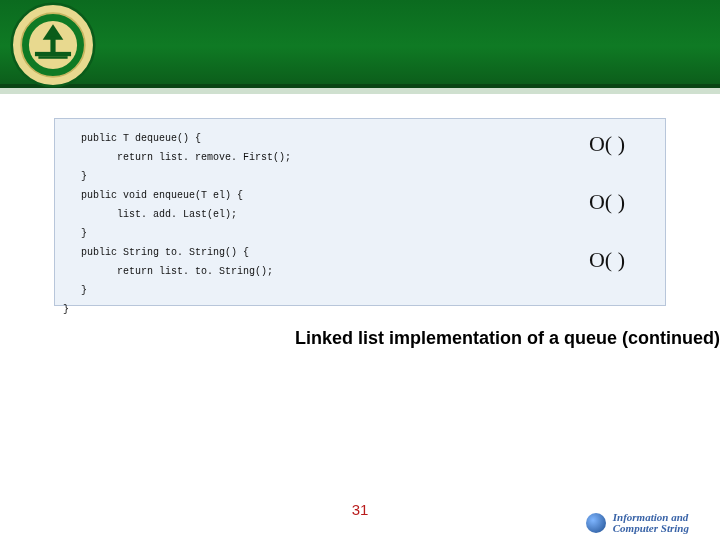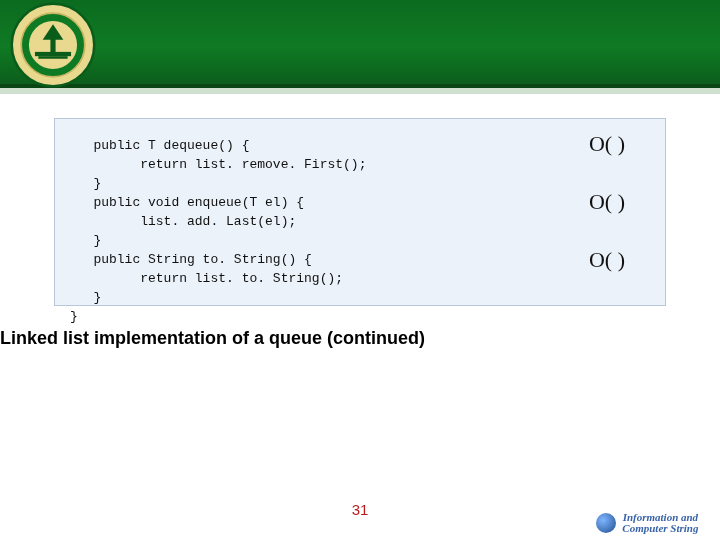--- a/index.html
+++ b/index.html
@@ -1,25 +1,25 @@
 <!DOCTYPE html>
 <html><head>
 <meta charset="utf-8">
 <style>
   html,body{margin:0;padding:0;width:720px;height:540px;font-family:Arial,Helvetica,sans-serif;background:#fff;overflow:hidden}
   .header{position:relative;height:84px;background:linear-gradient(to bottom,#0b6b1f 0%,#0f7a24 55%,#0c5e1b 100%);border-bottom:4px solid #0a4514}
   .header::after{content:"";position:absolute;left:0;right:0;bottom:-10px;height:6px;background:#cfe0cf}
   .logo{position:absolute;left:10px;top:2px;width:86px;height:86px}
   .title{position:absolute;left:118px;top:14px;font-size:40px;color:#0a0a0a;font-family:"Times New Roman",serif}
   .codebox{position:absolute;left:54px;top:118px;width:612px;height:188px;background:#ecf2f9;border:1px solid #b8c6da;padding:10px 8px 0 8px;box-sizing:border-box}
-  .codebox pre{margin:7px;font-family:"Courier New",monospace;font-size:13px;line-height:19px;color:#111;white-space:pre}
+  .codebox pre{margin:0;font-family:"Courier New",monospace;font-size:10px;line-height:19px;color:#111;white-space:pre}
   .bigO{position:absolute;font-family:"Times New Roman",serif;font-size:22px;color:#111}
-  .caption{position:absolute;left:0;right:0;top:328px;text-align:left;font-size:18px;font-weight:bold;color:#000}
+  .caption{position:absolute;left:0;right:0;top:328px;text-align:right;font-size:18px;font-weight:bold;color:#000}
   .pagenum{position:absolute;left:0;right:0;bottom:22px;text-align:center;font-size:15px;color:#b91c1c}
-  .footer-logo{position:absolute;right:12px;bottom:6px;width:122px;font-size:10px;color:#3a64a8;text-align:center;line-height:11px}
+  .footer-logo{position:absolute;right:12px;bottom:6px;width:122px;font-size:10px;color:#3a64a8;text-align:left;line-height:11px}
   .footer-logo .dot{display:inline-block;width:20px;height:20px;border-radius:50%;background:radial-gradient(circle at 35% 35%,#7fb6ff,#1e4d8f);vertical-align:middle;margin-right:4px}
   .footer-logo .txt{display:inline-block;vertical-align:middle;font-style:italic;font-family:"Times New Roman",serif;font-size:11px;font-weight:bold}
 </style>
 </head>
 <body>
 
 <div class="header">
   <svg class="logo" viewBox="0 0 100 100">
     <circle cx="50" cy="50" r="48" fill="#e8d98f" stroke="#0a5c1a" stroke-width="3"></circle>
     <circle cx="50" cy="50" r="37" fill="#0f7a24" stroke="#c7b660" stroke-width="2"></circle>

